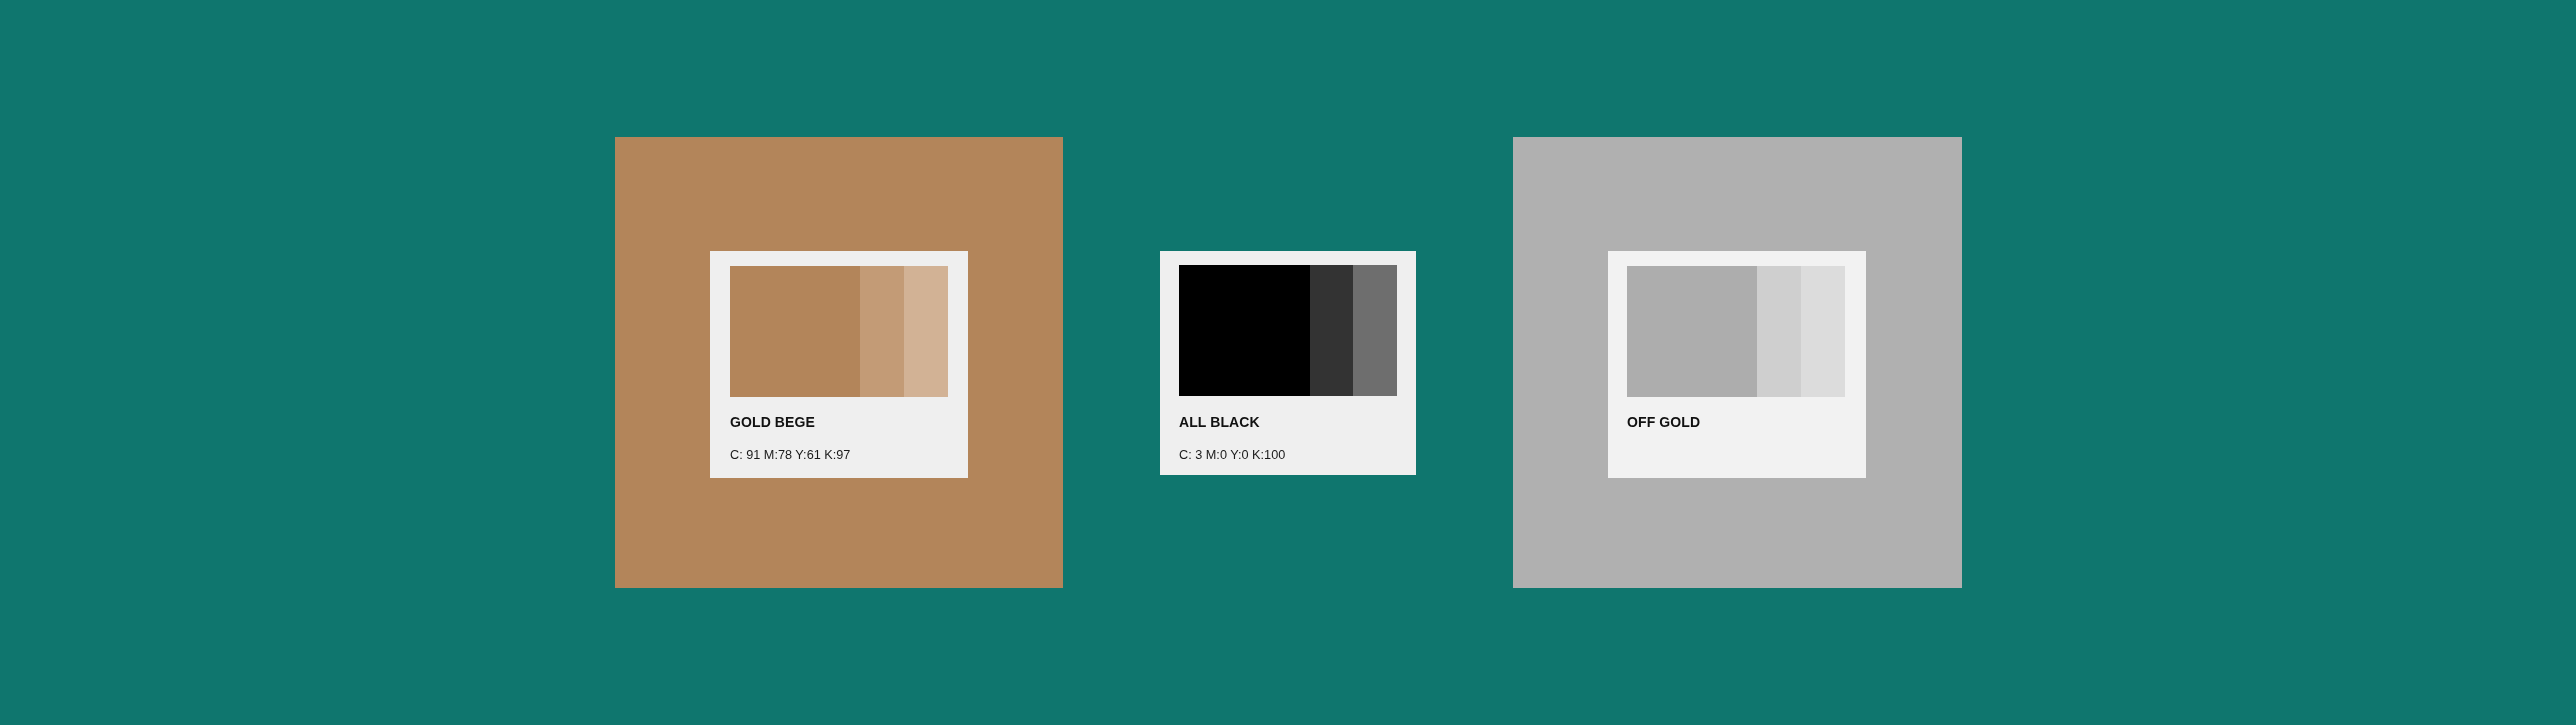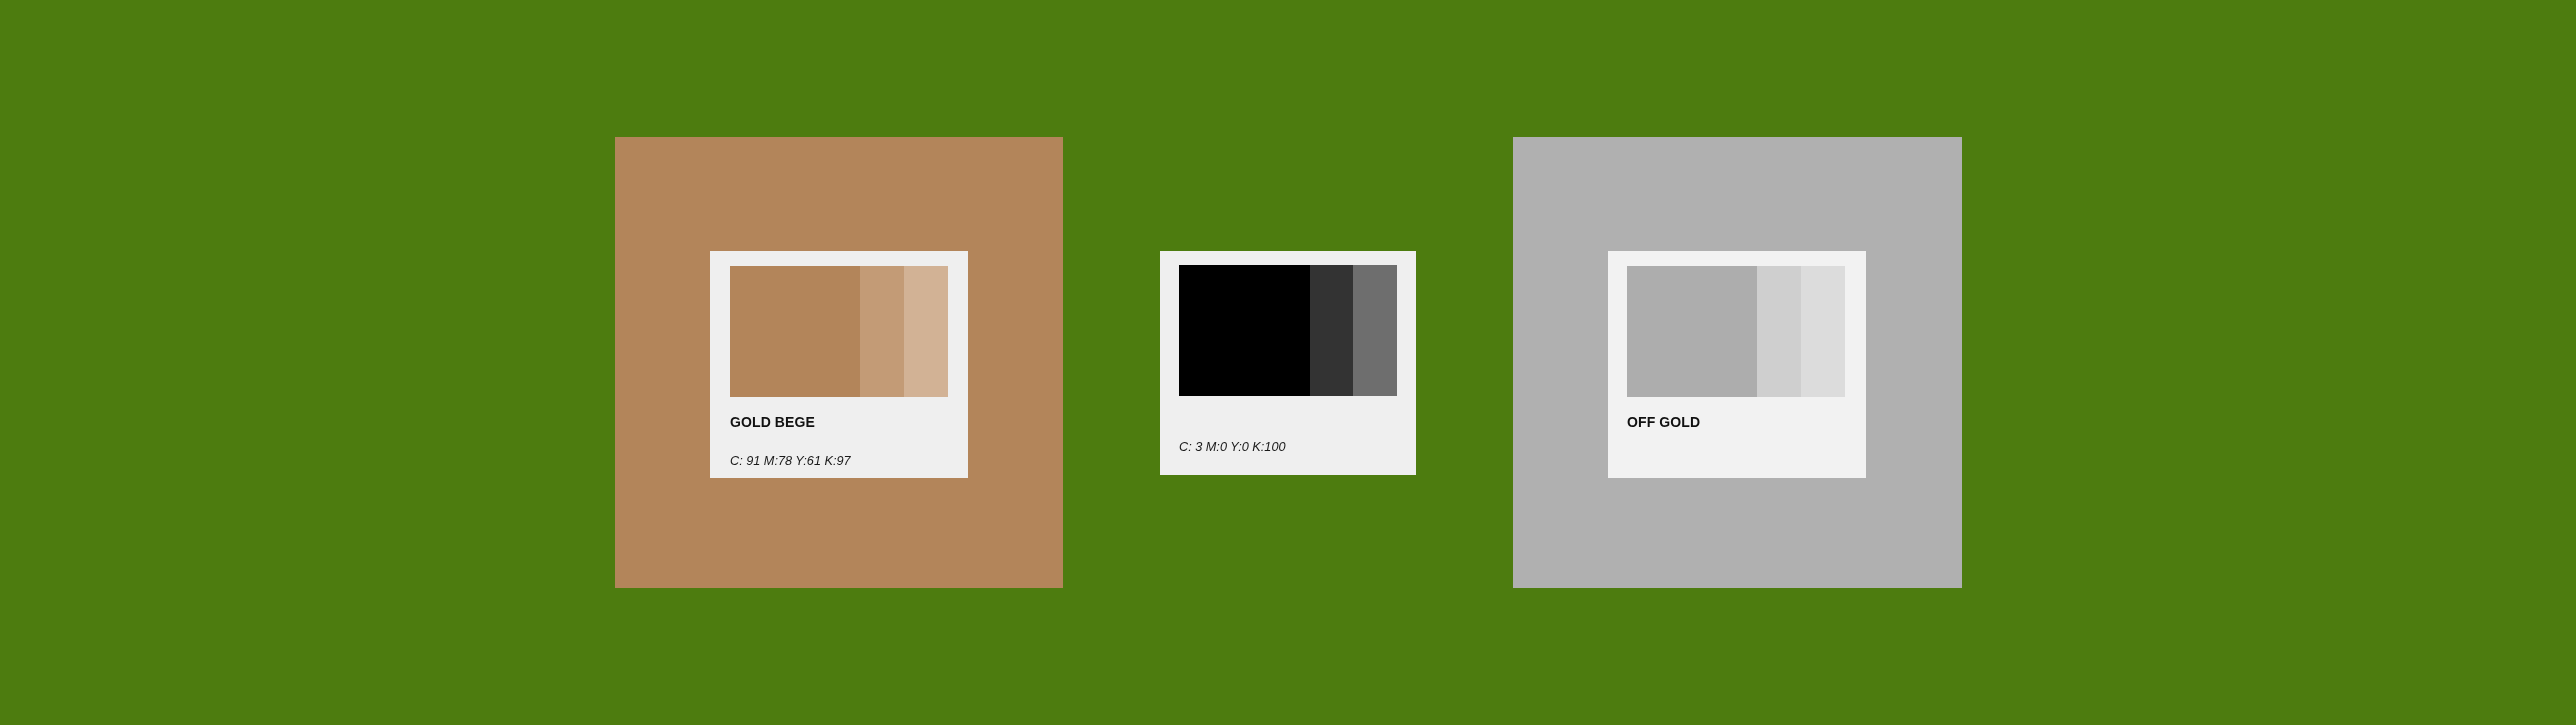--- a/index.html
+++ b/index.html
@@ -12,21 +12,21 @@
     height: 725px;
     position: relative;
     overflow: hidden;
     font-family: "Liberation Sans", sans-serif;
     -webkit-font-smoothing: antialiased;
   }
 
   #stage {
     position: absolute;
     inset: 0;
-    background: #4d7c0f;
+    background: #0f766e;
   }
 
   
   .panel {
     position: absolute;
   }
 
   
   .card {
     position: absolute;
@@ -76,21 +76,21 @@
   #swatch-black { left: 1179px; top: 265px; width: 219px; height: 131px; }
   #cap-black    { left: 1179px; top: 415px; }
 
   
   #panel-white  { left: 1513px; top: 137px; width: 449px; height: 451px; background: #B0B0B0; }
   #card-white   { left: 1608px; top: 251px; width: 258px; height: 227px; }
   #swatch-white { left: 1627px; top: 266px; width: 219px; height: 131px; }
   #cap-white    { left: 1627px; top: 415px; }
 
   .name { font-size: 14px; }
-  .cmyk { font-size: 12.7px; margin-top: 26px; font-style: italic; }
+  .cmyk { font-size: 12.7px; margin-top: 20px; }
 </style>
 </head>
 <body>
 
 <div id="stage">
 
   <div class="panel" id="panel-gold"></div>
 
   <div class="card" id="card-gold"></div>
 
@@ -107,20 +107,21 @@
 
   <div class="card" id="card-black"></div>
 
   <div class="swatch" id="swatch-black">
     <div class="bar" style="width:131px;background:#000000;"></div>
     <div class="bar" style="width:43px;background:#333333;"></div>
     <div class="bar" style="width:44px;background:#6E6E6E;"></div>
   </div>
 
   <div class="caption" id="cap-black">
+    <div class="name">ALL BLACK</div>
     <div class="cmyk">C: 3  M:0 Y:0  K:100</div>
   </div>
 
   <div class="panel" id="panel-white"></div>
 
   <div class="card" id="card-white" style="background:#F2F2F2;"></div>
 
   <div class="swatch" id="swatch-white">
     <div class="bar" style="width:130px;background:#ADADAD;"></div>
     <div class="bar" style="width:44px;background:#CFCFCF;"></div>

